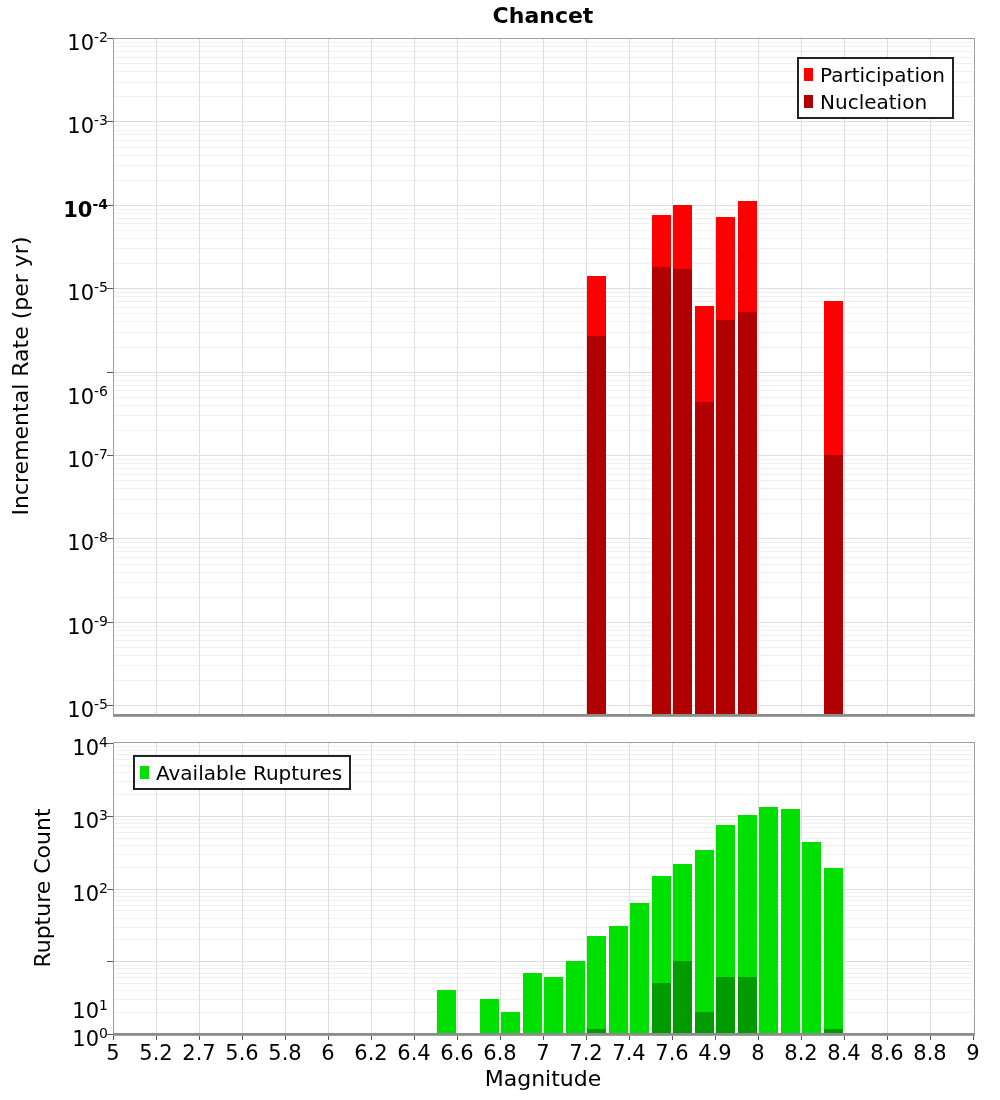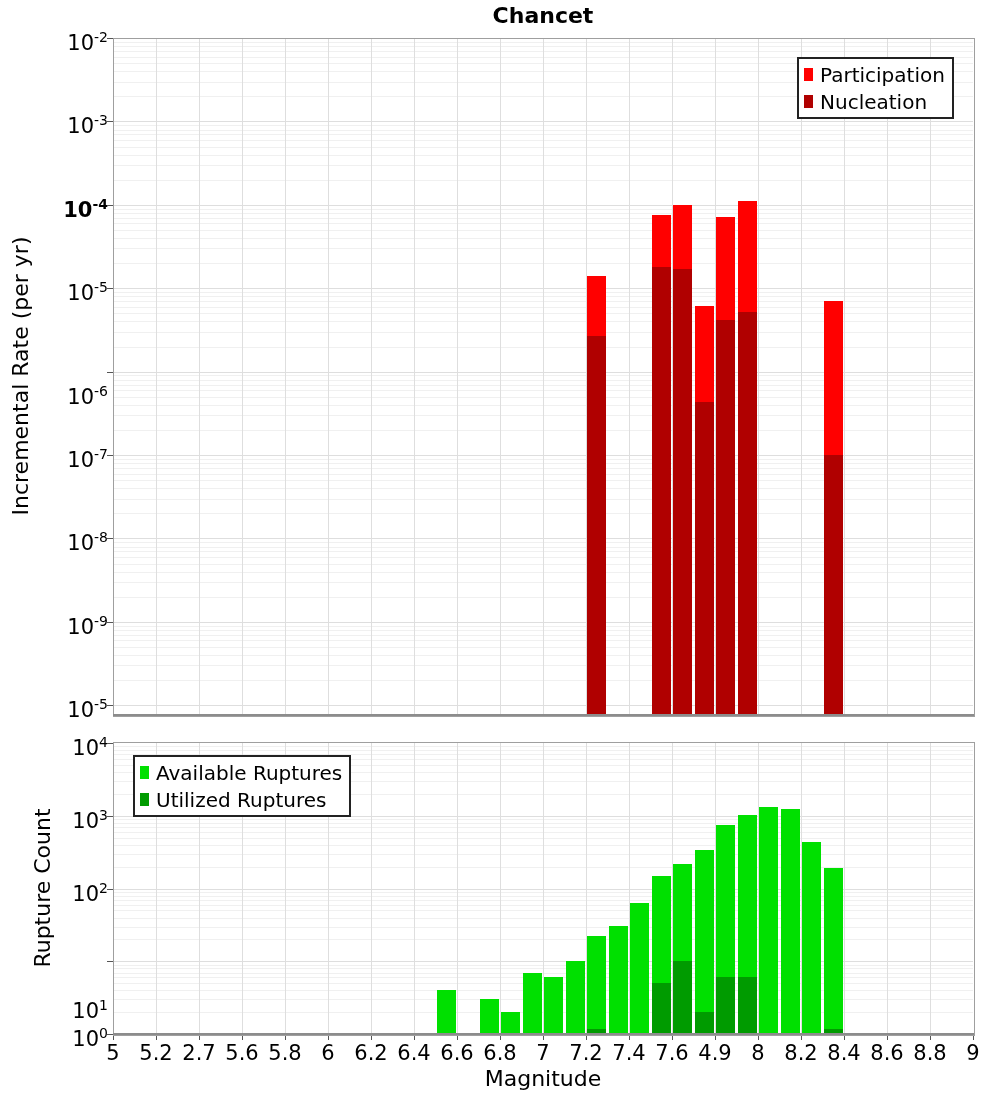--- a/index.html
+++ b/index.html
@@ -330,20 +330,16 @@
       <div class="legend-item">
         <span class="legend-swatch" style="background: rgb(176, 0, 0);"></span>
         <span class="legend-label">Nucleation</span>
       </div>
     </div>
   <div class="legend" id="legend-bottom">
       <div class="legend-item">
         <span class="legend-swatch" style="background: rgb(0, 224, 0);"></span>
         <span class="legend-label">Available Ruptures</span>
       </div>
-      <div class="legend-item">
-        <span class="legend-swatch" style="background: rgb(0, 155, 0);"></span>
-        <span class="legend-label">Utilized Ruptures</span>
-      </div>
     </div>
 
   <div class="x-axis-title">Magnitude</div>
 </div>
 
 </body></html>

